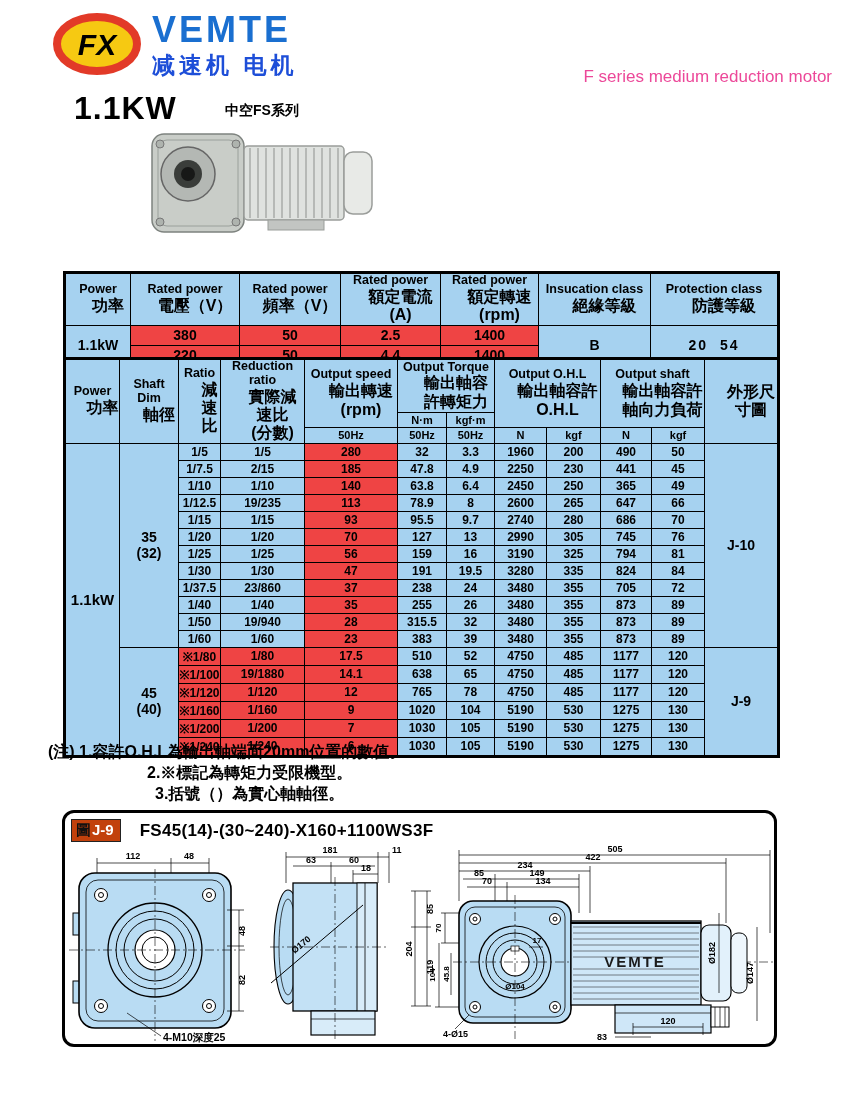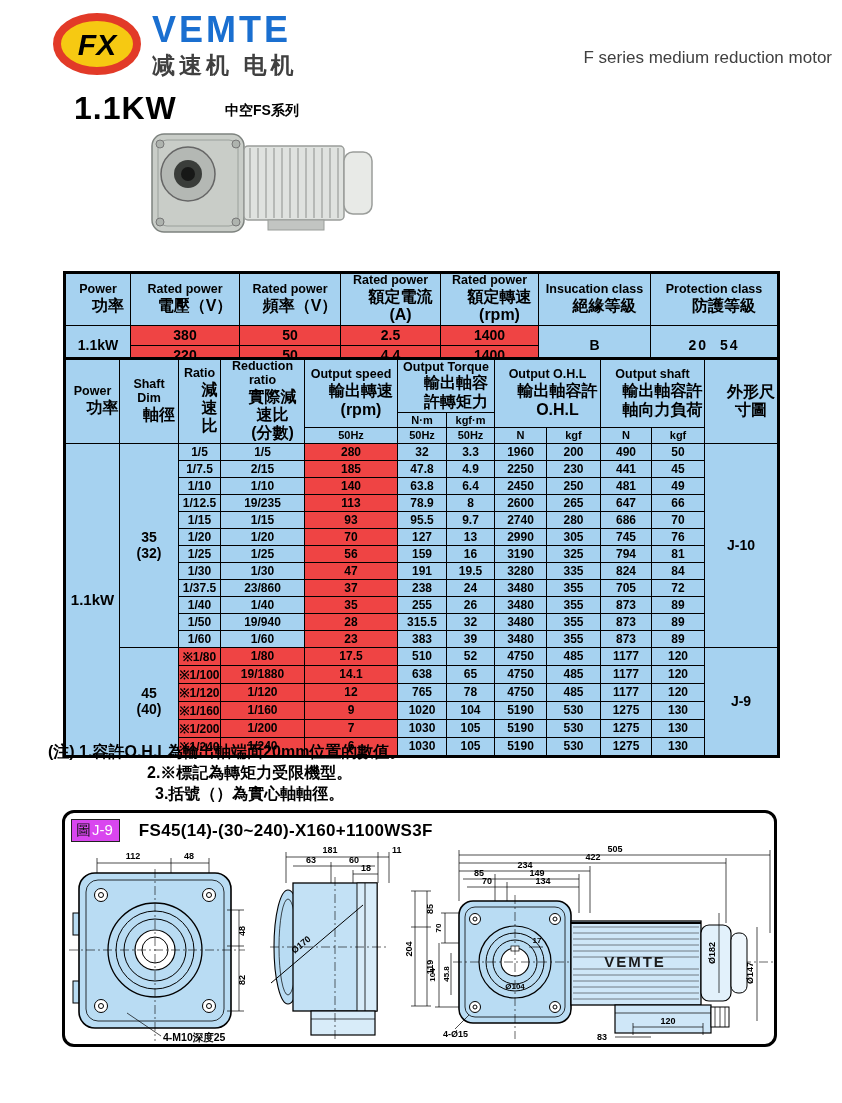--- a/index.html
+++ b/index.html
@@ -5,23 +5,23 @@
   * { box-sizing: border-box; }
   html,body { margin:0; padding:0; background:#fff; }
   body { width:842px; height:1103px; font-family:"Liberation Sans", sans-serif; color:#000; position:relative; }
 
   .page { position:relative; width:842px; height:1103px; background:#fff; overflow:hidden; }
 
   
   .logo-wrap { position:absolute; left:52px; top:12px; display:flex; align-items:flex-start; }
   .brand-block { margin-left:8px; }
   .brand-name { font-size:36px; font-weight:bold; color:#1a6fd0; letter-spacing:3px; line-height:1.0; }
-  .brand-sub { font-size:23px; font-weight:bold; color:#404040; letter-spacing:4px; margin-top:2px; }
+  .brand-sub { font-size:23px; font-weight:bold; color:#1d4ed8; letter-spacing:4px; margin-top:2px; }
   .title-right { position:absolute; right:10px; top:48px; text-align:right; }
-  .title-en { font-size:17px; color:#404040; }
+  .title-en { font-size:17px; color:#ec4899;margin-top:19px; }
   .title-zh { font-size:13px; font-weight:bold; margin-top:1px; }
 
   .power-line { position:absolute; left:74px; top:90px; }
   .power-big { font-size:32px; font-weight:bold; letter-spacing:1px; display:inline-block; }
   .series-name { position:absolute; left:225px; top:102px; font-size:14px; font-weight:bold; }
 
   .photo { position:absolute; left:148px; top:122px; }
 
   
   table.spec { border-collapse:collapse; table-layout:fixed; border:3px solid #000; }
@@ -51,21 +51,21 @@
   #spec-table td.outline-col { font-size:14px; background:#a6d2f0; }
 
   
   .notes { position:absolute; left:48px; top:742px; font-size:16px; font-weight:bold; line-height:1.3; }
   .notes .n-line { white-space:nowrap; }
   .notes .indent { margin-left:46px;text-align:center; }
 
   
   .drawing-box { position:absolute; left:62px; top:810px; width:715px; height:237px; border:3px solid #000; border-radius:12px; background:#fff; }
   .drawing-title-row { position:absolute; left:6px; top:6px; display:flex; align-items:center; }
-  .badge { background:#d946ef; border:1px solid #222; padding:1px 6px 2px 4px; font-size:15px; font-weight:normal; line-height:1.2; }
+  .badge { background:#c2410c; border:1px solid #222; padding:1px 6px 2px 4px; font-size:15px; font-weight:bold; line-height:1.2; }
   .badge .b-pre { color:#111; }
   .badge .b-code { color:#fff; margin-left:1px; }
   .drawing-title { font-size:17px; font-weight:bold; margin-left:19px; letter-spacing:0.3px; }
   .drawing-svg { position:absolute; left:2px; top:30px; }
 
   svg text.dim { font-family:"Liberation Sans", sans-serif; font-size:9px; font-weight:bold; fill:#000; }
   svg text.dim-s { font-family:"Liberation Sans", sans-serif; font-size:8px; font-weight:bold; fill:#000; }
   svg text.lbl { font-family:"Liberation Sans", sans-serif; font-size:10.5px; font-weight:bold; fill:#000; }
   svg .oline { stroke:#000; fill:none; }
   svg .dimline { stroke:#000; stroke-width:0.7; fill:none; }
@@ -286,21 +286,21 @@
           <td class="cell-blue">45</td>
         </tr>
         <tr>
           <td class="cell-blue">1/10</td>
           <td class="cell-blue">1/10</td>
           <td class="cell-white">140</td>
           <td class="cell-blue">63.8</td>
           <td class="cell-blue">6.4</td>
           <td class="cell-blue">2450</td>
           <td class="cell-blue">250</td>
-          <td class="cell-blue">481</td>
+          <td class="cell-blue">365</td>
           <td class="cell-blue">49</td>
         </tr>
         <tr>
           <td class="cell-blue">1/12.5</td>
           <td class="cell-blue">19/235</td>
           <td class="cell-white">113</td>
           <td class="cell-blue">78.9</td>
           <td class="cell-blue">8</td>
           <td class="cell-blue">2600</td>
           <td class="cell-blue">265</td>

